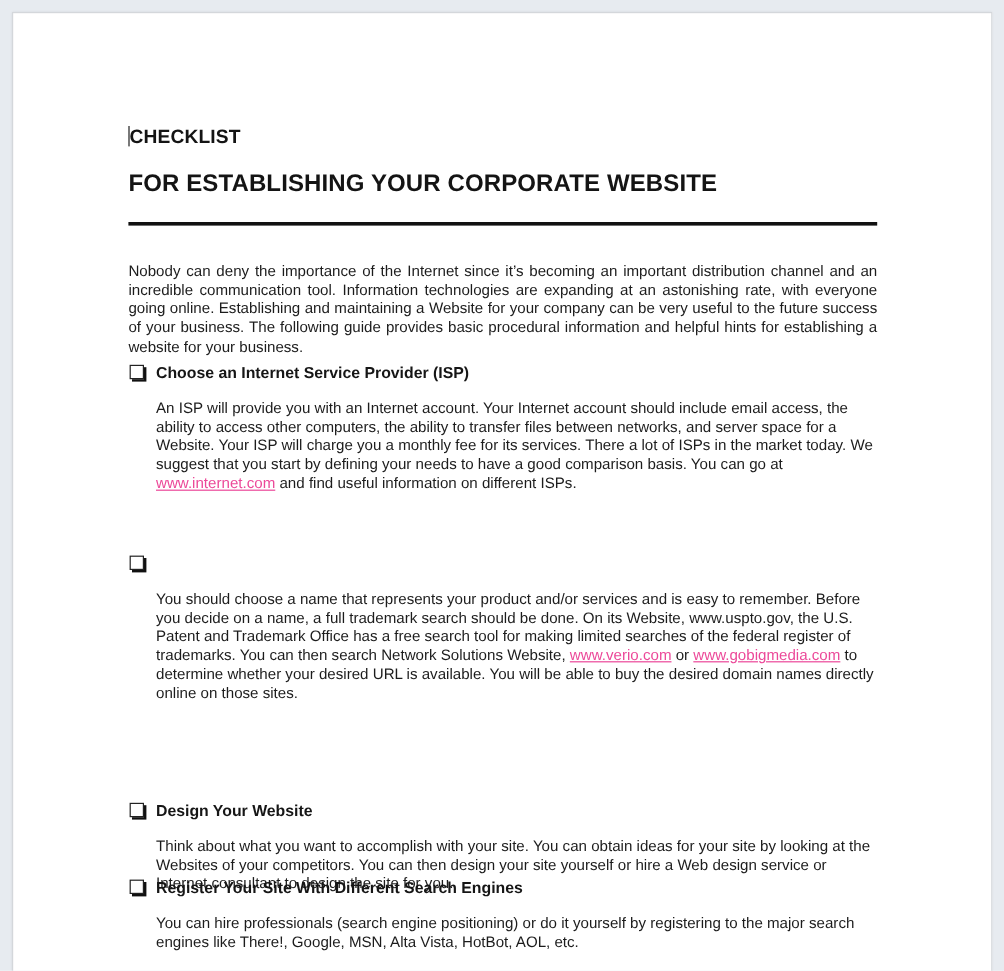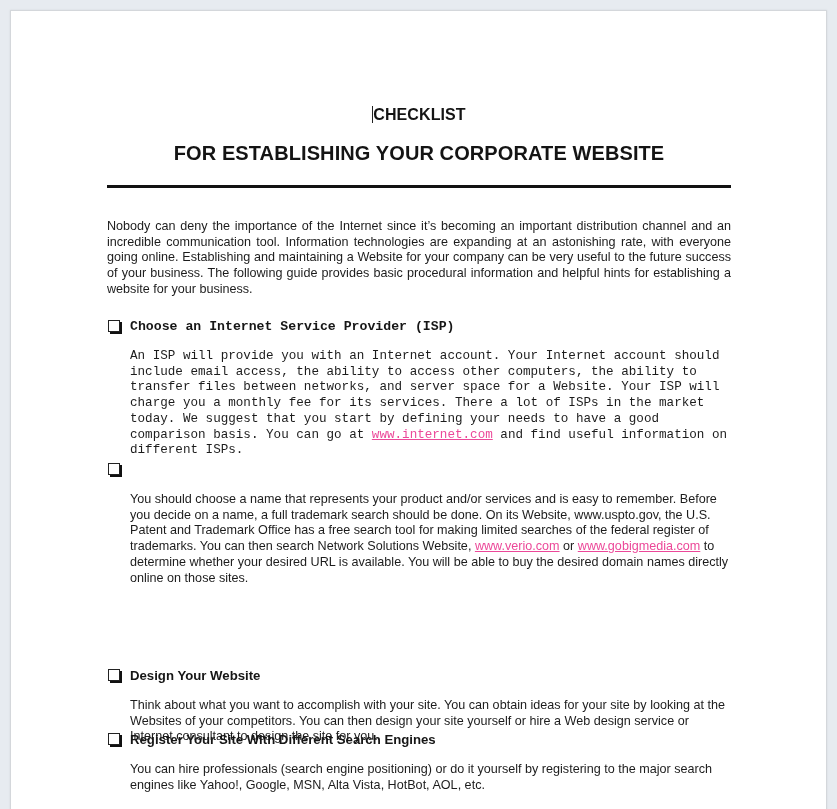--- a/index.html
+++ b/index.html
@@ -28,21 +28,21 @@
     .content {
       position: absolute;
       left: 96px;
       top: 0;
       width: 624px;
     }
     .title {
       position: absolute;
       left: 0;
       width: 624px;
-      text-align: center;
+      text-align: left;
       font-weight: bold;
       color: #141414;
       letter-spacing: 0.1px;
     }
     .title-1 {
       top: 94px;
       font-size: 16px;
       height: 20px;
       line-height: 20px;
     }
@@ -112,21 +112,21 @@
       width: 602px;
       font-size: 12.6px;
       line-height: 15.7px;
       color: #1c1c1c;
     }
     .link {
       color: #ec4899;
       text-decoration: underline;
       cursor: pointer;
     }
-    .item-1 { top: 307px; font-family: Liberation Mono, monospace; }
+    .item-1 { top: 291px; }
     .item-2 { top: 450px; }
     .item-3 { top: 608px; margin-top: 48px; }
     .item-4 { top: 720px; }
   </style>
 </head>
 <body>
 
 <div class="page">
   <div class="content">
 
@@ -159,17 +159,17 @@
         <span class="item-title">Design Your Website</span>
       </div>
       <div class="item-body">Think about what you want to accomplish with your site. You can obtain ideas for your site by looking at the Websites of your competitors. You can then design your site yourself or hire a Web design service or Internet consultant to design the site for you.</div>
     </div>
 
     <div class="item item-4">
       <div class="item-head">
         <span class="checkbox"></span>
         <span class="item-title">Register Your Site With Different Search Engines</span>
       </div>
-      <div class="item-body">You can hire professionals (search engine positioning) or do it yourself by registering to the major search engines like Yahoo!, Google, MSN, Alta Vista, HotBot, AOL, etc.</div>
+      <div class="item-body">You can hire professionals (search engine positioning) or do it yourself by registering to the major search engines like There!, Google, MSN, Alta Vista, HotBot, AOL, etc.</div>
     </div>
 
   </div>
 </div>
 
 </body></html>

